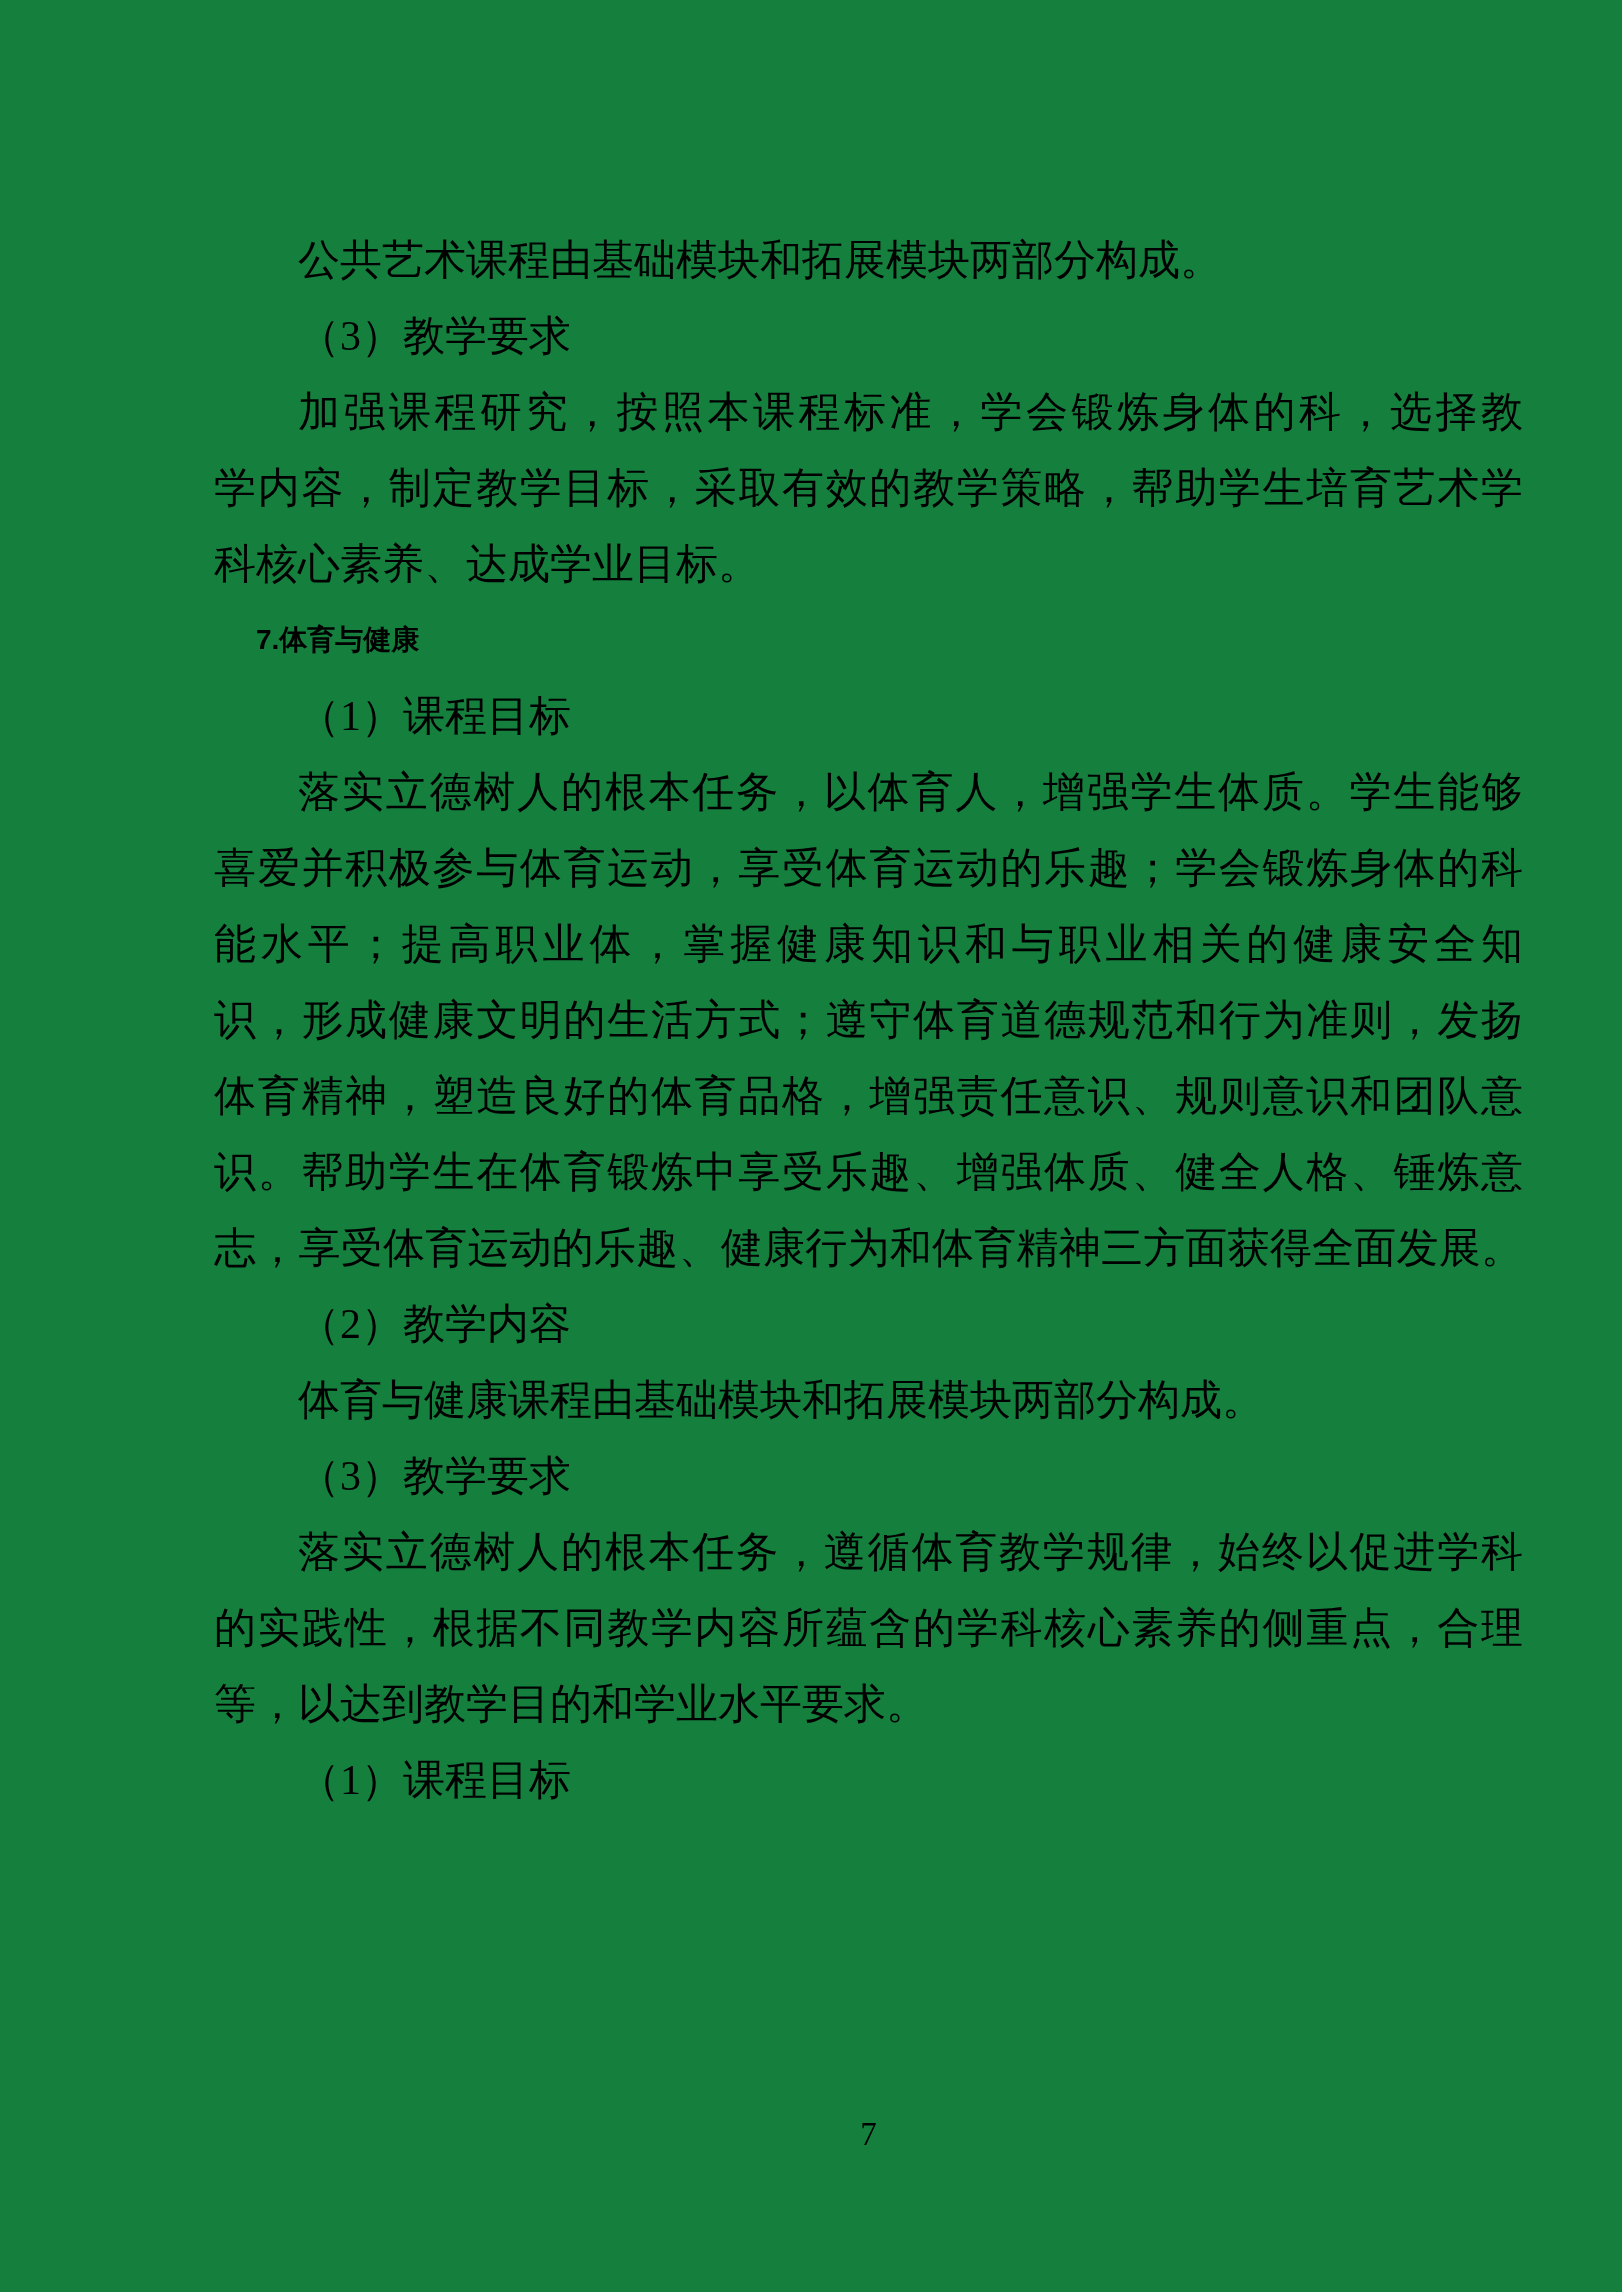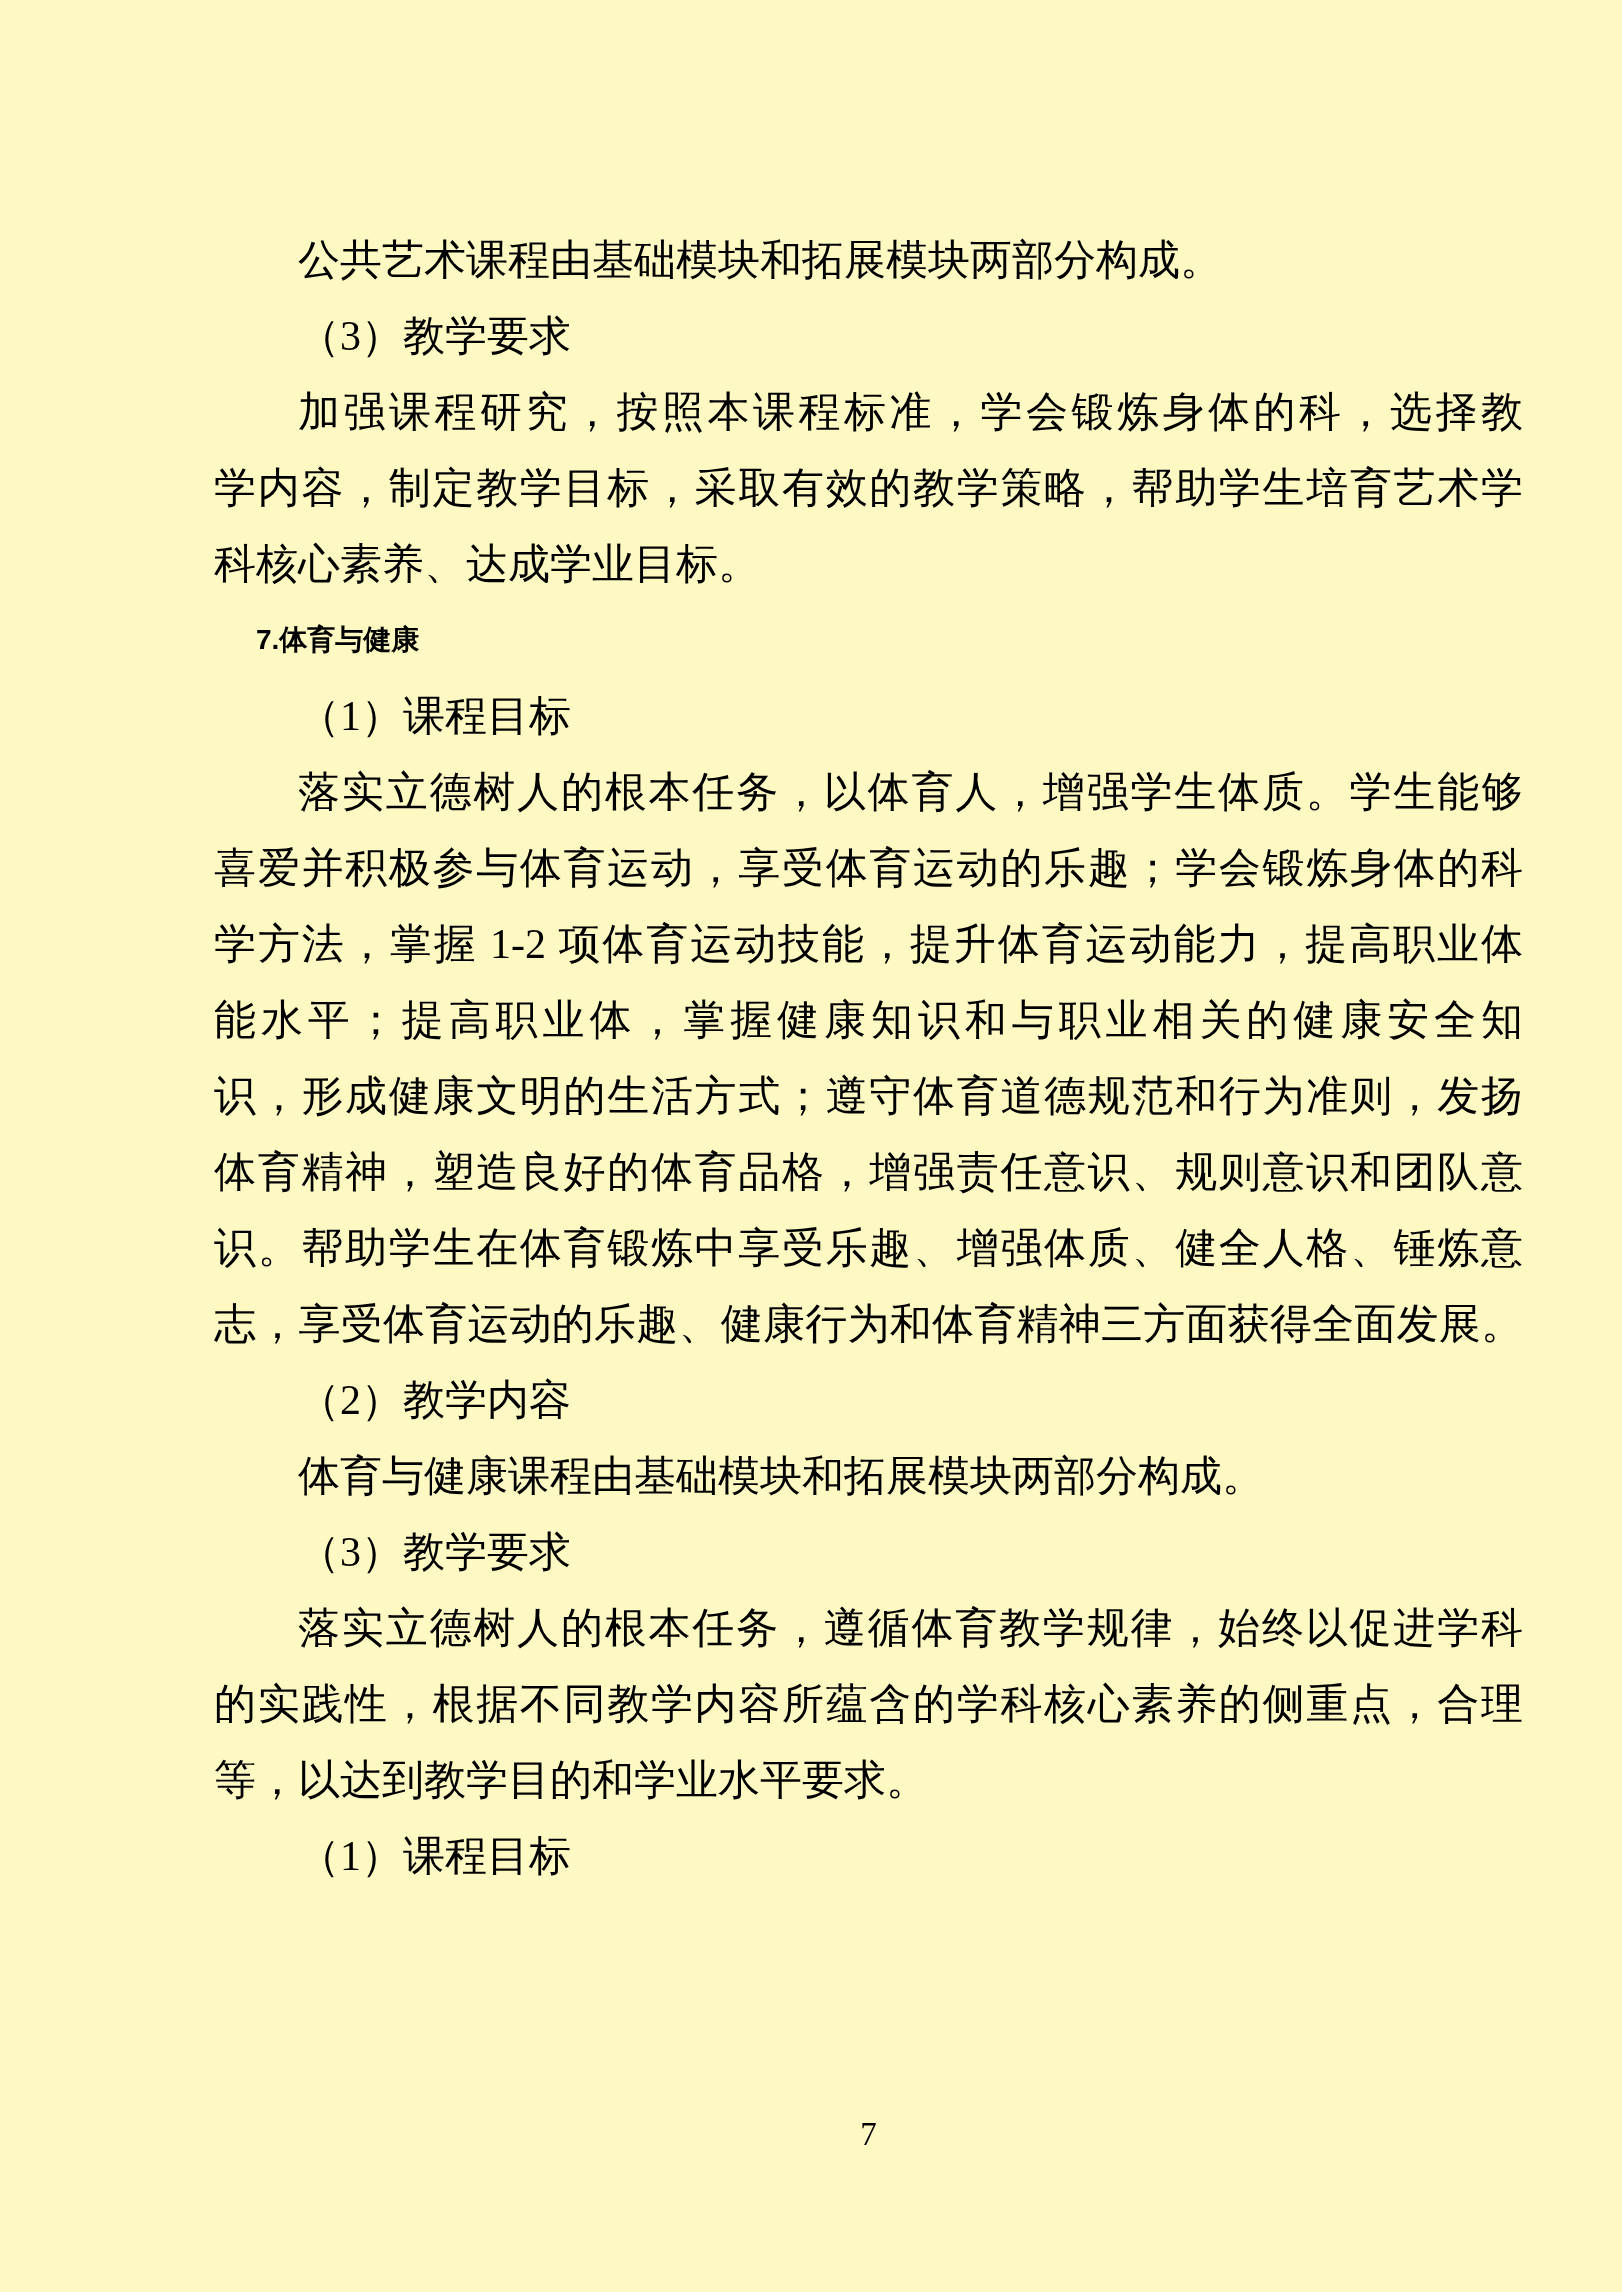--- a/index.html
+++ b/index.html
@@ -4,21 +4,21 @@
 <style>
   html, body {
     margin: 0;
     padding: 0;
     background: #ffffff;
   }
   .page {
     position: relative;
     width: 1622px;
     height: 2293px;
-    background: #fef9c3;
+    background: #15803d;
     color: #000000;
     font-family: "Liberation Serif", "DejaVu Serif", serif;
     overflow: hidden;
   }
   .text-block {
     position: absolute;
     left: 214px;
     top: 222px;
     width: 1309px;
     font-size: 42px;
@@ -58,21 +58,20 @@
   <div class="text-block" id="text-block">
       <div class="line indent">公共艺术课程由基础模块和拓展模块两部分构成。</div>
       <div class="line indent">（3）教学要求</div>
       <div class="line indent fill">加强课程研究，按照本课程标准，学会锻炼身体的科，选择教</div>
       <div class="line fill">学内容，制定教学目标，采取有效的教学策略，帮助学生培育艺术学</div>
       <div class="line">科核心素养、达成学业目标。</div>
       <div class="line indent heading">7.体育与健康</div>
       <div class="line indent">（1）课程目标</div>
       <div class="line indent fill">落实立德树人的根本任务，以体育人，增强学生体质。学生能够</div>
       <div class="line fill">喜爱并积极参与体育运动，享受体育运动的乐趣；学会锻炼身体的科</div>
-      <div class="line fill">学方法，掌握 1-2 项体育运动技能，提升体育运动能力，提高职业体</div>
       <div class="line fill">能水平；提高职业体，掌握健康知识和与职业相关的健康安全知</div>
       <div class="line fill">识，形成健康文明的生活方式；遵守体育道德规范和行为准则，发扬</div>
       <div class="line fill">体育精神，塑造良好的体育品格，增强责任意识、规则意识和团队意</div>
       <div class="line fill">识。帮助学生在体育锻炼中享受乐趣、增强体质、健全人格、锤炼意</div>
       <div class="line fill">志，享受体育运动的乐趣、健康行为和体育精神三方面获得全面发展。</div>
       <div class="line indent">（2）教学内容</div>
       <div class="line indent">体育与健康课程由基础模块和拓展模块两部分构成。</div>
       <div class="line indent">（3）教学要求</div>
       <div class="line indent fill">落实立德树人的根本任务，遵循体育教学规律，始终以促进学科</div>
       <div class="line fill">的实践性，根据不同教学内容所蕴含的学科核心素养的侧重点，合理</div>

